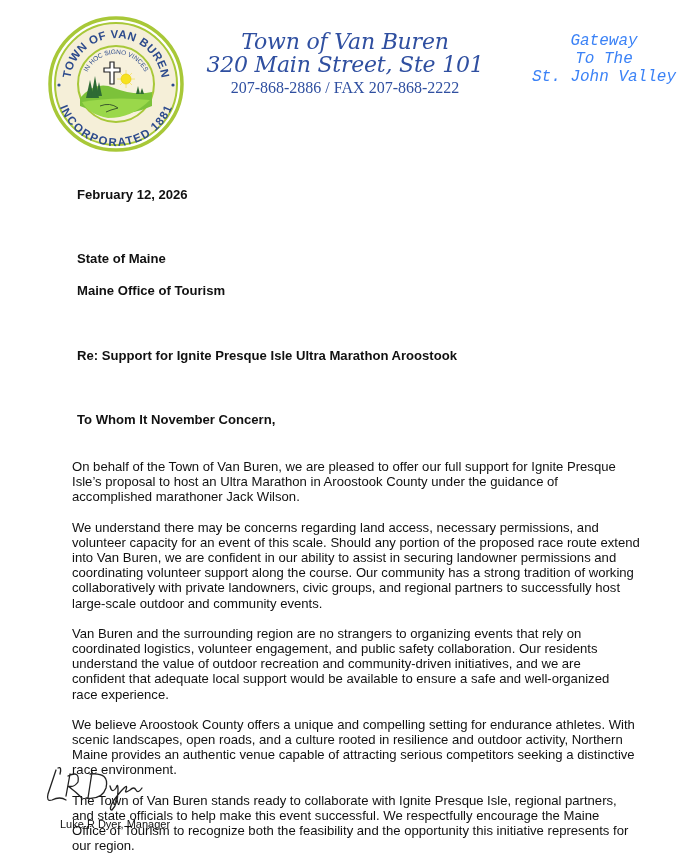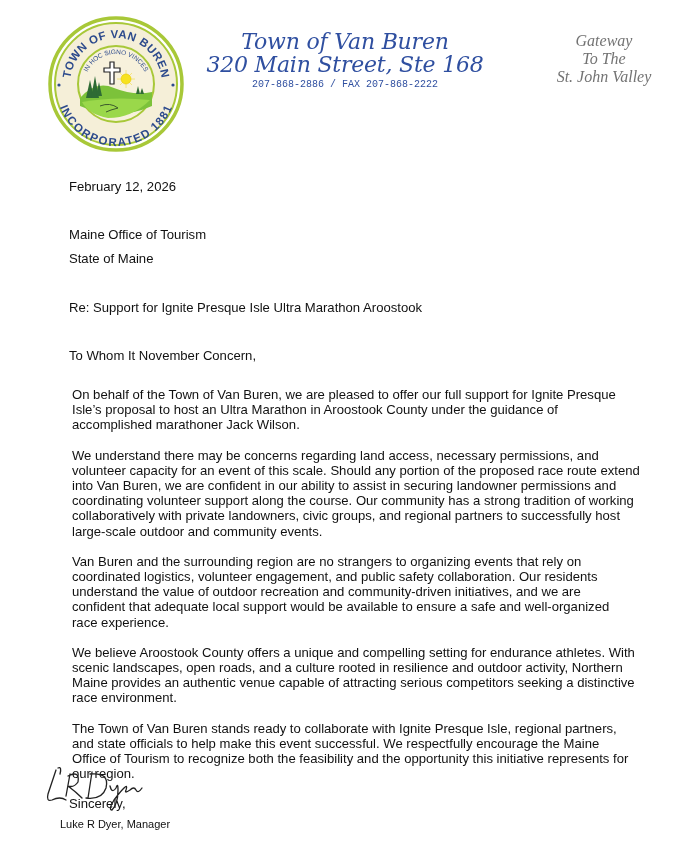--- a/index.html
+++ b/index.html
@@ -4,29 +4,29 @@
 <style>
   html, body { margin: 0; padding: 0; background: #ffffff; }
   body { width: 688px; height: 858px; position: relative; overflow: hidden; }
   .page { position: absolute; left: 0; top: 0; width: 688px; height: 858px; background: #fff; }
 
   
   .seal { position: absolute; left: 48px; top: 14px; width: 136px; height: 140px; }
   .lh-center { position: absolute; left: 200px; top: 30px; width: 290px; text-align: center;
                font-family: "DejaVu Serif", "Liberation Serif", serif; color: #2f4fa0; }
   .lh-line { font-style: italic; font-size: 22px; line-height: 23px; letter-spacing: -0.2px; }
-  .lh-phone { font-family: Liberation Mono, monospace; font-size: 10px; margin-top: 3px; color: #2f4fa0; }
+  .lh-phone { font-family: Liberation Serif, serif; font-size: 16px; margin-top: 3px; color: #2f4fa0; }
   .lh-right { position: absolute; left: 528px; top: 32px; width: 152px; text-align: center;
-              font-family: Liberation Serif, serif; font-style: italic; color: #737373;
+              font-family: Liberation Mono, monospace; font-style: italic; color: #3b82f6;
               font-size: 16px; line-height: 18px; }
 
   
   .body-text { position: absolute; left: 60px; top: 170px; width: 620px;
                font-family: "Liberation Sans", sans-serif; font-size: 13.1px; line-height: 15.2px; color: #111; }
-  .blk { margin: 9px; }
+  .blk { margin: 17px; font-weight: bold; }
   .gap { height: 15px; }
   .para { margin: 0 0 15px 12px; }
 
   .signature { position: absolute; left: 40px; top: 760px; width: 120px; height: 52px; }
   .signer { position: absolute; left: 60px; top: 818px; font-family: "Liberation Sans", sans-serif;
             font-size: 11px; color: #111; }
 </style>
 </head>
 <body>
 
@@ -72,35 +72,35 @@
         <line x1="72" y1="59" x2="84" y2="71"></line>
         <line x1="84" y1="59" x2="72" y2="71"></line>
       </g>
       <circle cx="78" cy="65" r="5" fill="#f7e21e" stroke="#e8c800" stroke-width="0.6"></circle>
       <path d="M 62 48 h 4 v 6 h 6 v 4 h -6 v 12 h -4 v -12 h -6 v -4 h 6 Z" fill="#ffffff" stroke="#222" stroke-width="1.2"></path>
     </g>
   </svg>
 
   <div class="lh-center">
     <div class="lh-line">Town of Van Buren</div>
-    <div class="lh-line">320 Main Street, Ste 168</div>
+    <div class="lh-line">320 Main Street, Ste 101</div>
     <div class="lh-phone">207-868-2886 / FAX 207-868-2222</div>
   </div>
 
   <div class="lh-right">
     <div>Gateway</div>
     <div>To The</div>
     <div>St. John Valley</div>
   </div>
 
   <div class="body-text">
     <p class="blk">February 12, 2026</p>
     <div class="gap"></div>
+    <p class="blk">State of Maine</p>
     <p class="blk">Maine Office of Tourism</p>
-    <p class="blk">State of Maine</p>
     <div class="gap"></div>
     <p class="blk">Re: Support for Ignite Presque Isle Ultra Marathon Aroostook</p>
     <div class="gap"></div>
     <p class="blk">To Whom It November Concern,</p>
     <div class="gap"></div>
     <p class="para" style="width:560px">On behalf of the Town of Van Buren, we are pleased to offer our full support for Ignite Presque Isle’s proposal to host an Ultra Marathon in Aroostook County under the guidance of accomplished marathoner Jack Wilson.</p>
     <p class="para" style="width:568px">We understand there may be concerns regarding land access, necessary permissions, and volunteer capacity for an event of this scale. Should any portion of the proposed race route extend into Van Buren, we are confident in our ability to assist in securing landowner permissions and coordinating volunteer support along the course. Our community has a strong tradition of working collaboratively with private landowners, civic groups, and regional partners to successfully host large-scale outdoor and community events.</p>
     <p class="para" style="width:560px">Van Buren and the surrounding region are no strangers to organizing events that rely on coordinated logistics, volunteer engagement, and public safety collaboration. Our residents understand the value of outdoor recreation and community-driven initiatives, and we are confident that adequate local support would be available to ensure a safe and well-organized race experience.</p>
     <p class="para" style="width:570px">We believe Aroostook County offers a unique and compelling setting for endurance athletes. With scenic landscapes, open roads, and a culture rooted in resilience and outdoor activity, Northern Maine provides an authentic venue capable of attracting serious competitors seeking a distinctive race environment.</p>
     <p class="para" style="width:560px">The Town of Van Buren stands ready to collaborate with Ignite Presque Isle, regional partners, and state officials to help make this event successful. We respectfully encourage the Maine Office of Tourism to recognize both the feasibility and the opportunity this initiative represents for our region.</p>

